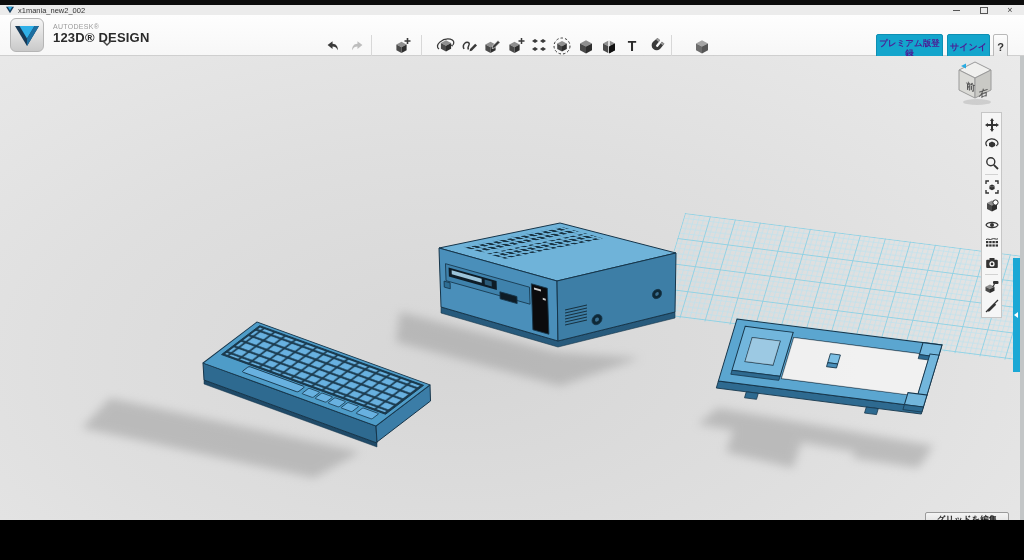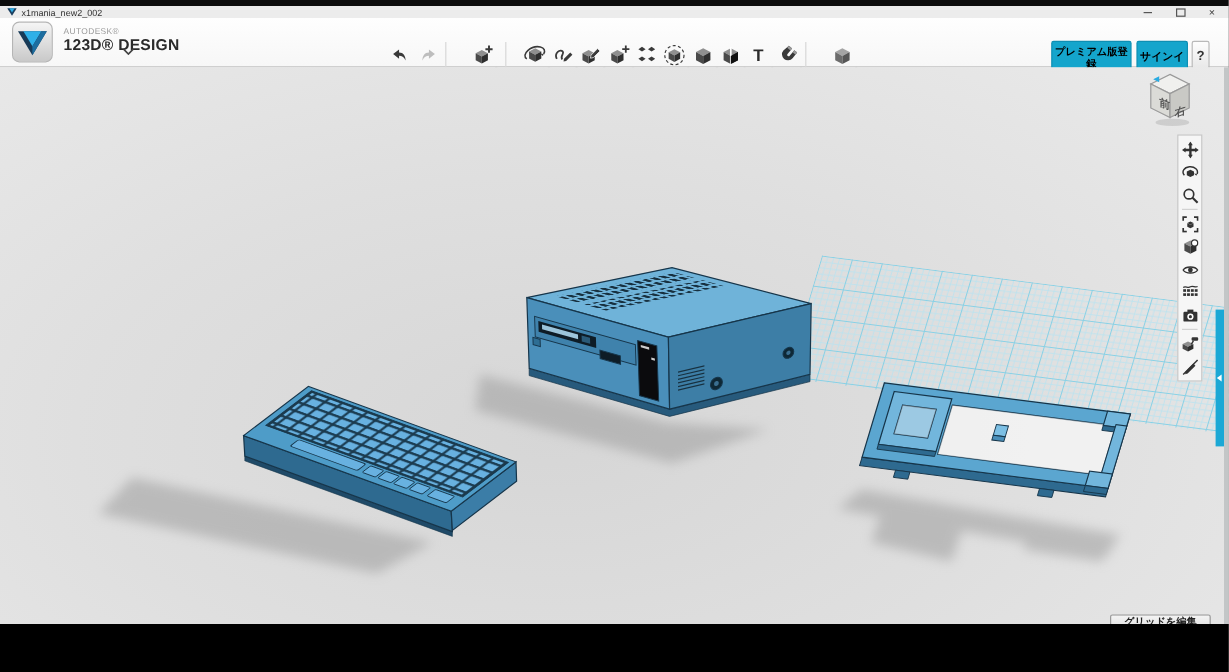--- a/index.html
+++ b/index.html
@@ -21,21 +21,21 @@
              background:linear-gradient(#f5f5f5,#c9c9c9);border:1px solid #b5b5b5;box-sizing:border-box;}
   .brand{position:absolute;left:53px;top:8px;line-height:1.1;}
   .brand .co{font-size:7px;color:#9a9a9a;letter-spacing:.3px;}
   .brand .prod{font-size:13px;font-weight:bold;color:#2b2b2b;letter-spacing:.2px;}
   .hdr-chevron{position:absolute;left:102px;top:25px;width:10px;height:6px;}
   .tbtn{position:absolute;top:21px;width:20px;height:20px;display:flex;align-items:center;justify-content:center;}
   .tbtn.dd::after{content:"";position:absolute;right:-3px;bottom:-3px;
                   border-left:3px solid transparent;border-top:3px solid #c9c9c9;transform:rotate(-45deg);}
   .tsep{position:absolute;top:20px;width:1px;height:23px;background:#d8d8d8;}
   .btn-cyan{position:absolute;top:19px;background:#14a5cc;border:1px solid #0e8fb3;border-radius:2px;
-            color:#000000;text-align:center;box-sizing:border-box;cursor:pointer;}
+            color:#4c1d95;text-align:center;box-sizing:border-box;cursor:pointer;}
   .btn-premium{left:876px;width:67px;height:26px;padding-top:3px;}
   .btn-premium .l1{font-size:8.5px;font-weight:bold;line-height:10px;}
   .btn-premium .l2{font-size:5.5px;line-height:7px;opacity:.9;}
   .btn-signin{left:947px;width:43px;height:26px;font-size:9px;font-weight:bold;line-height:24px;}
   .btn-help{position:absolute;left:993px;top:19px;width:15px;height:26px;box-sizing:border-box;
             background:linear-gradient(#fdfdfd,#e6e6e6);border:1px solid #b9b9b9;border-radius:2px;
             font-size:11px;font-weight:bold;color:#333;text-align:center;line-height:24px;}
   
   .viewport{position:absolute;left:0;top:56px;width:1024px;height:493px;overflow:hidden;
             background:radial-gradient(ellipse at 45% 62%, #d6d6d6 0%, #dfdfdf 50%, #eaeaea 100%);}
@@ -46,21 +46,21 @@
   .nav-btn{width:19px;height:19px;display:flex;align-items:center;justify-content:center;}
   .nav-sep{width:13px;height:1px;background:#d2d2d2;margin:2px auto;}
   .edge-strip{position:absolute;left:1020px;top:0;width:4px;height:493px;background:#c3c6c7;}
   .panel-tab{position:absolute;left:1013px;top:202px;width:7px;height:114px;background:#1ba8d5;cursor:pointer;}
   .panel-tab .arr{position:absolute;left:1px;top:54px;width:0;height:0;
                   border-top:3px solid transparent;border-bottom:3px solid transparent;border-right:4px solid #fff;}
   
   .grid-panel{position:absolute;left:925px;top:456px;width:84px;}
   .grid-edit-btn{width:84px;height:15px;background:linear-gradient(#f4f4f4,#dcdcdc);border:1px solid #9a9a9a;
                  border-radius:2px;box-sizing:border-box;font-size:8.5px;font-weight:bold;color:#222;
-                 text-align:center;line-height:13px;cursor:pointer;font-family:Liberation Mono, monospace;}
+                 text-align:center;line-height:13px;cursor:pointer;}
   .snap-row{display:flex;justify-content:space-between;margin-top:3px;}
   .snap-input{width:38px;height:13px;box-sizing:border-box;border:1px solid #a8a8a8;background:#fff;
               font-size:9px;text-align:center;font-family:inherit;padding:0;}
   .snap-labels{display:flex;justify-content:space-between;margin-top:2px;}
   .snap-label{width:40px;font-size:6.5px;font-weight:bold;color:#222;text-align:center;}
   
   .bottombar{position:absolute;left:0;top:549px;width:1024px;height:11px;background:#050505;}
   .bb-seg{position:absolute;left:418px;top:0;width:26px;height:11px;background:#2d2d2d;}
 </style>
 </head>

